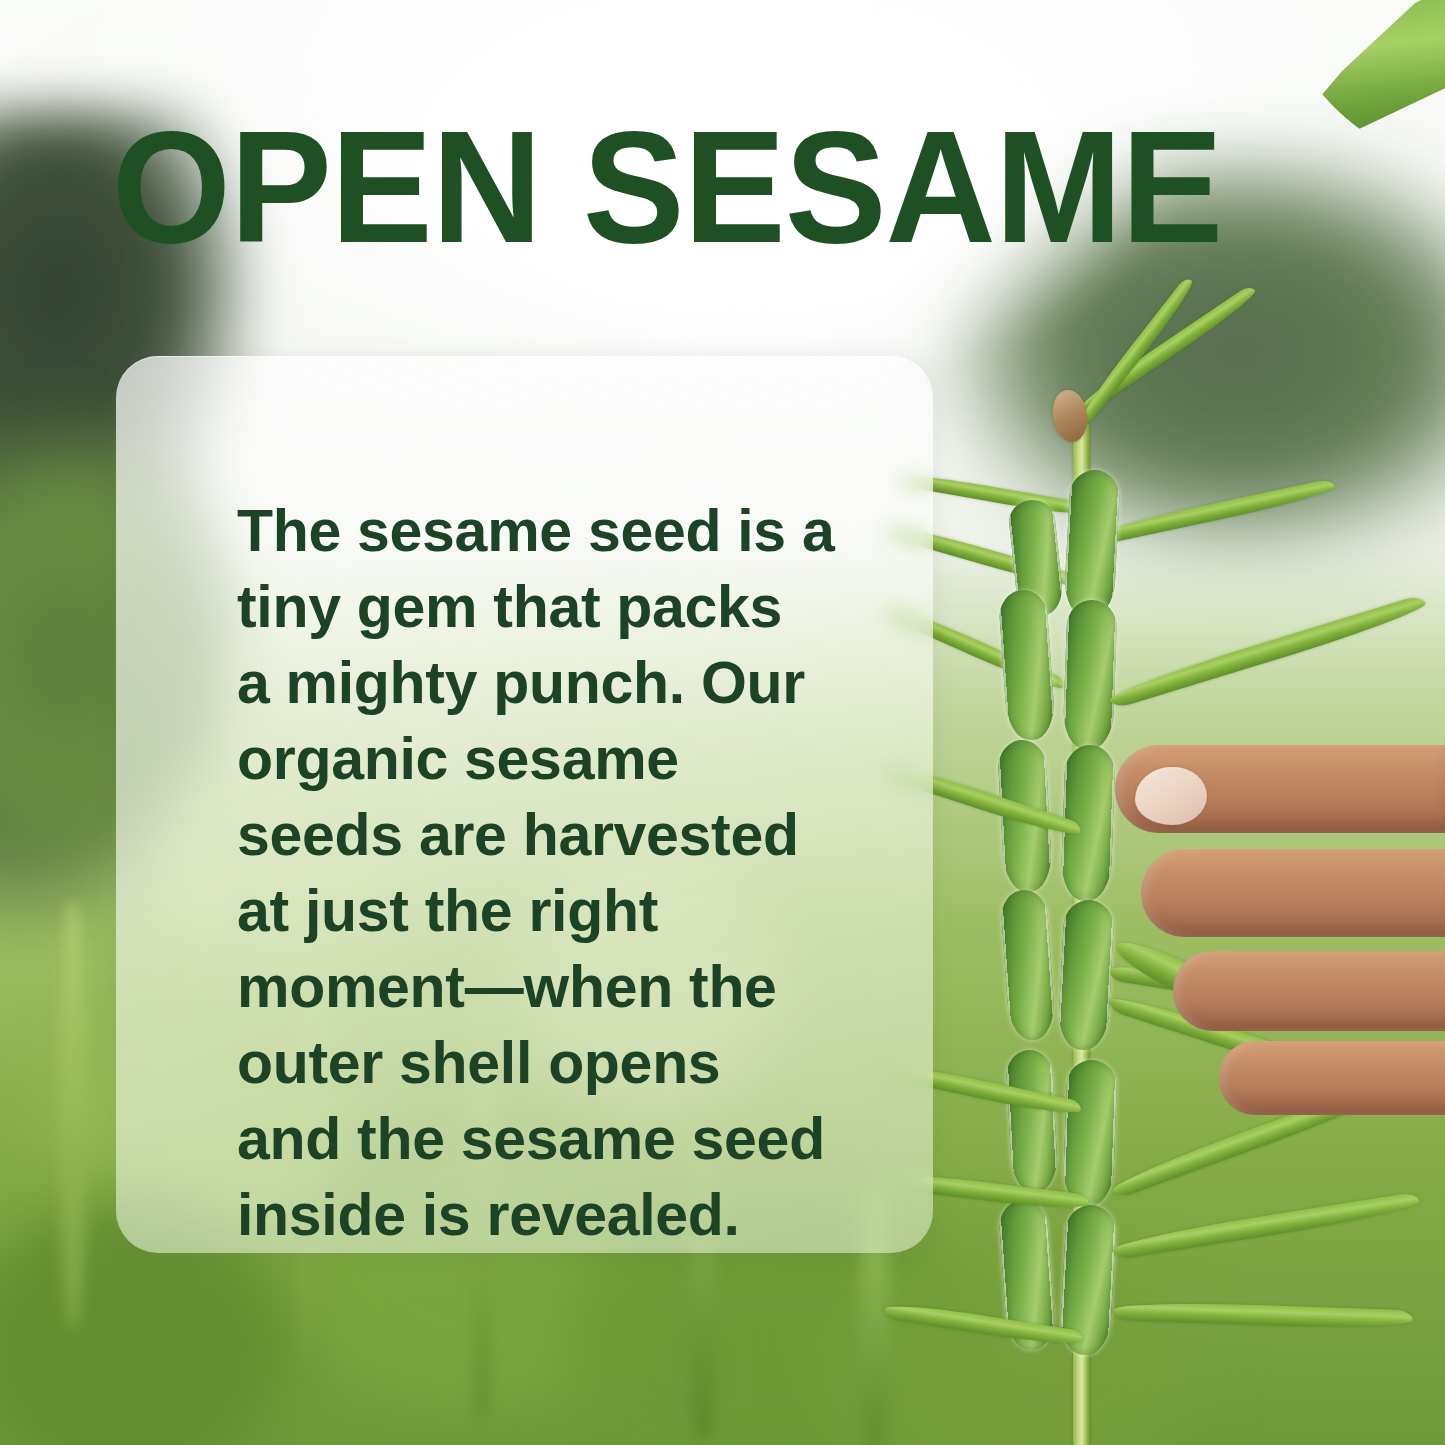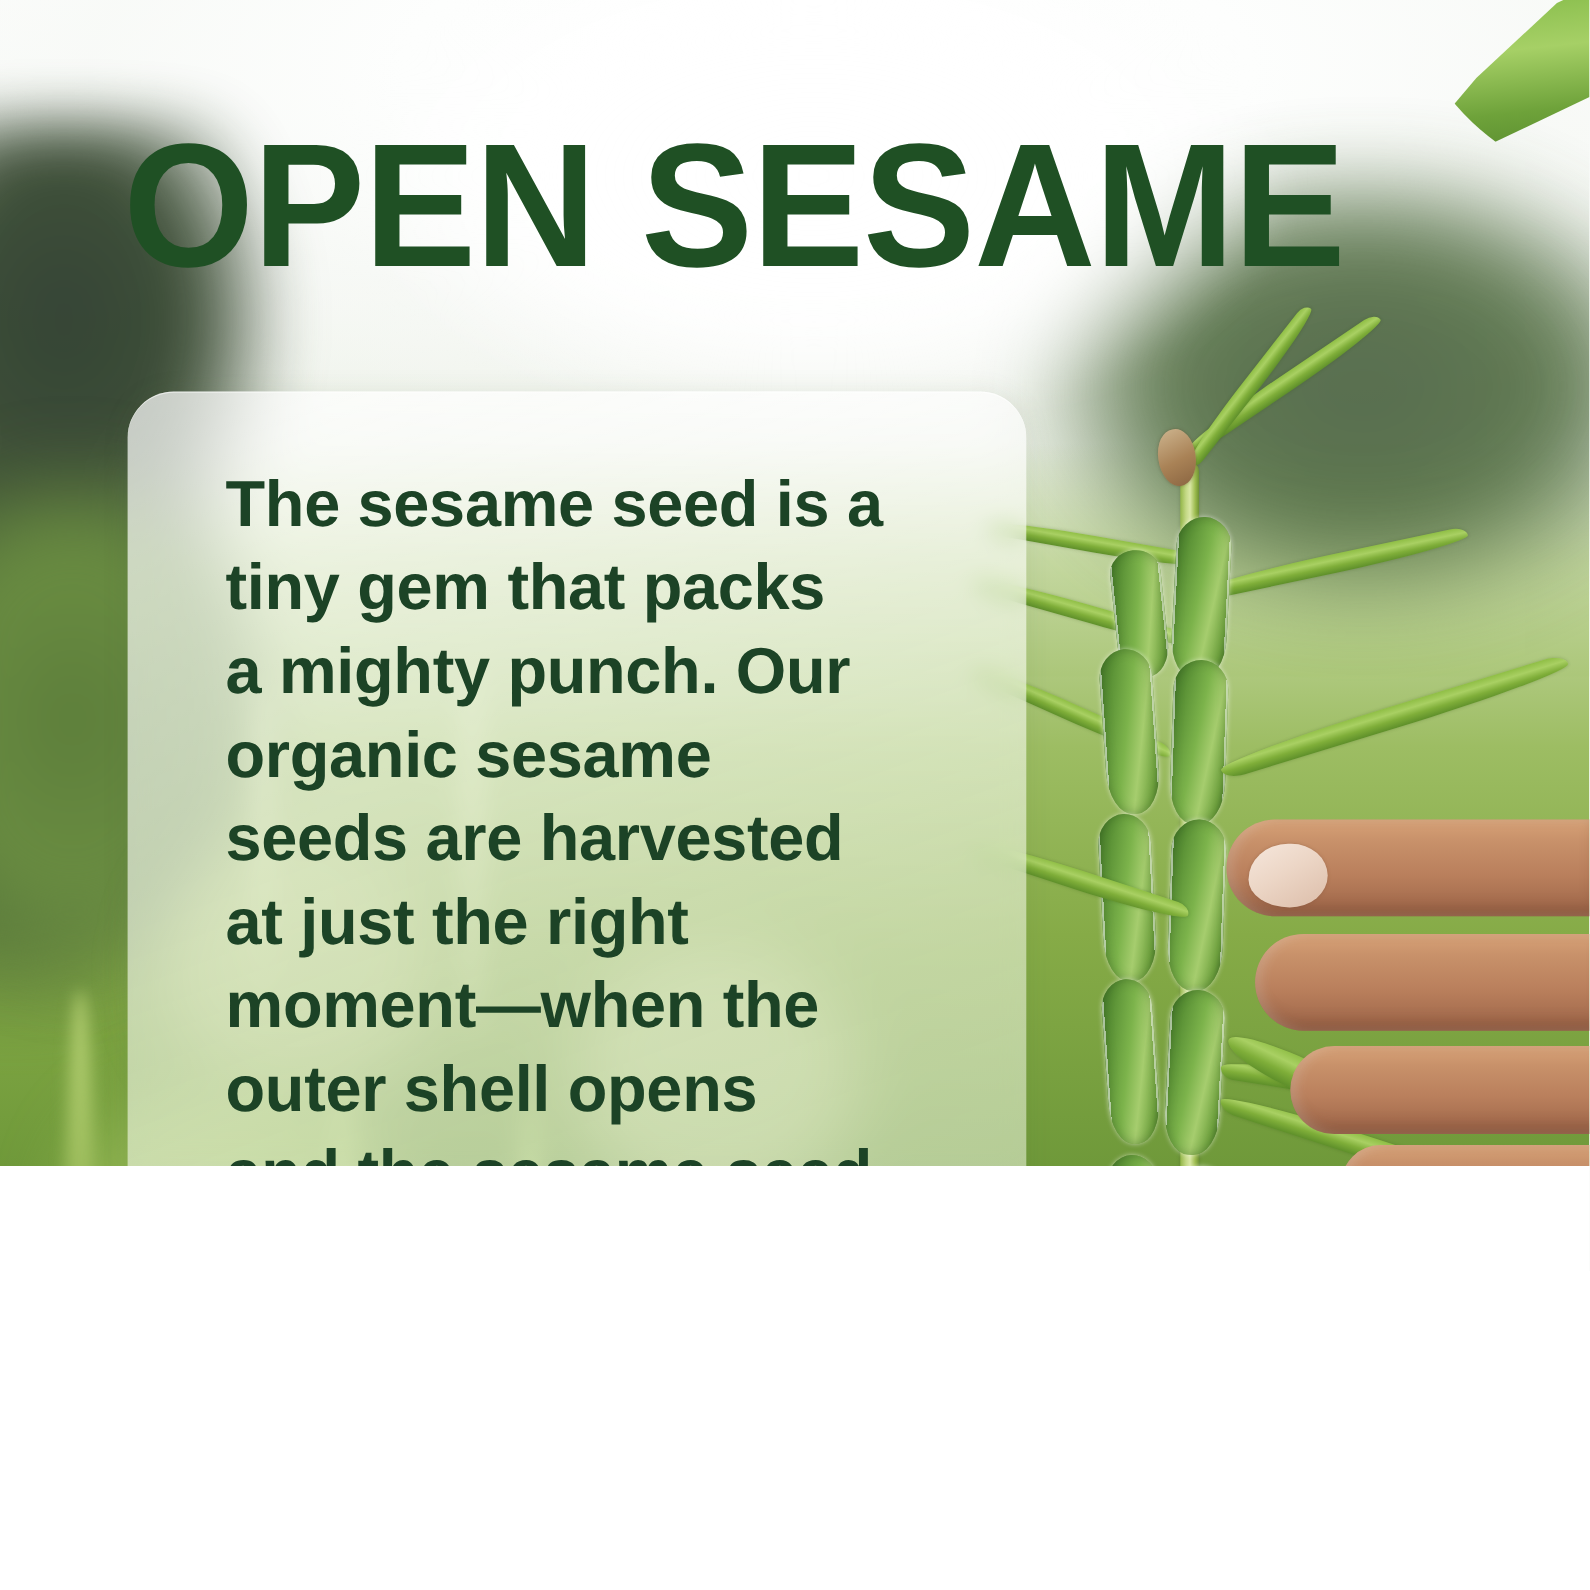--- a/index.html
+++ b/index.html
@@ -5,21 +5,21 @@
   * { margin:0; padding:0; box-sizing:border-box; }
   html, body {
     width:1445px; height:1445px;
     background:#ffffff;
     font-family:"Liberation Sans", sans-serif;
     overflow:hidden;
   }
 
   #poster {
     position:relative;
-    width:1445px; height:1060px;
+    width:1445px; height:1445px;
     overflow:hidden;
     background:#eef1ee;
   }
 
   
   .photo { position:absolute; inset:0; overflow:hidden; }
 
   
   .sky {
     position:absolute; left:0; top:0; width:100%; height:58%;
@@ -134,21 +134,21 @@
 
   
   .card {
     position:absolute;
     left:116px; top:356px; width:817px; height:897px;
     border-radius:42px;
     background:linear-gradient(160deg, rgba(255,255,255,.72) 0%, rgba(255,255,255,.60) 38%, rgba(247,250,240,.55) 66%, rgba(240,246,228,.52) 100%);
     backdrop-filter: blur(10px) saturate(105%);
     -webkit-backdrop-filter: blur(10px) saturate(105%);
     box-shadow: 0 2px 24px rgba(70,90,50,.10), inset 0 1px 0 rgba(255,255,255,.55);
-    display:flex; align-items:flex-start;
+    display:flex; align-items:flex-end;padding-left:32px;
   }
 
   .body-copy {
     margin:64px 0 0 89px;
     width:640px;
     color:#1c4326;
     font-size:59px;
     line-height:76px;
     font-weight:700;
     letter-spacing:-0.3px;

